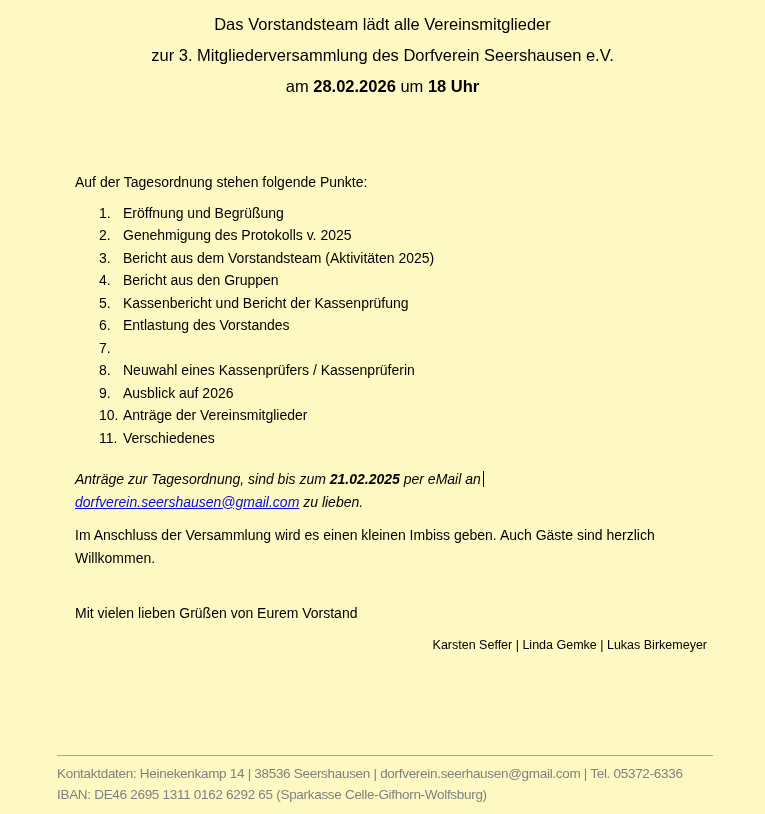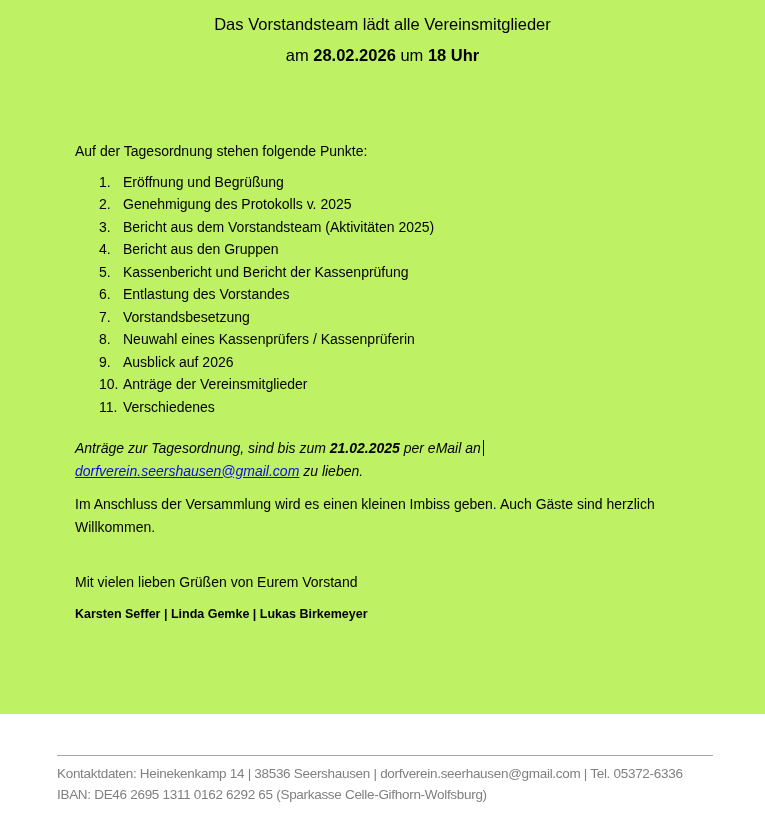--- a/index.html
+++ b/index.html
@@ -5,21 +5,21 @@
   * { margin: 0; padding: 0; box-sizing: border-box; }
   html, body { background: #ffffff; }
   body {
     width: 765px;
     height: 814px;
     font-family: "Liberation Sans", "DejaVu Sans", sans-serif;
     color: #000000;
     position: relative;
     overflow: hidden;
   }
-  .page { position: relative; width: 765px; height: 714px; background: #bef264; }
+  .page { position: relative; width: 765px; height: 814px; background: #fef9c3; }
 
   
   .title-block {
     padding-top: 9px;
     text-align: center;
     font-size: 16.5px;
     line-height: 31px;
     color: #000000;
   }
   .title-block b { font-weight: bold; }
@@ -62,22 +62,23 @@
     background: #000;
     margin-left: 2px;
     vertical-align: -3px;
   }
 
   .imbiss { margin-top: 11px; }
   .gruss { margin-top: 33px; }
   .signature {
     margin-top: 10px;
     font-size: 12.5px;
-    font-weight: bold;
+    font-weight: normal;
     line-height: 20px;
+    text-align: right;
   }
 
   
   .footer {
     position: absolute;
     top: 755px;
     left: 57px;
     width: 656px;
     border-top: 1px solid #a6a6a6;
     color: #808080;
@@ -87,20 +88,21 @@
     padding-top: 7px;
   }
 </style>
 </head>
 <body>
 
 <div class="page">
 
   <div class="title-block">
     <div>Das Vorstandsteam lädt alle Vereinsmitglieder</div>
+    <div>zur 3. Mitgliederversammlung des Dorfverein Seershausen e.V.</div>
     <div><span>am </span><b>28.02.2026</b><span> um </span><b>18 Uhr</b></div>
   </div>
 
   <div class="content">
 
     <p class="intro">Auf der Tagesordnung stehen folgende Punkte:</p>
 
     <ol class="agenda">
       <li>
           <span class="num">1.</span>
@@ -121,21 +123,20 @@
       <li>
           <span class="num">5.</span>
           <span>Kassenbericht und Bericht der Kassenprüfung</span>
         </li>
       <li>
           <span class="num">6.</span>
           <span>Entlastung des Vorstandes</span>
         </li>
       <li>
           <span class="num">7.</span>
-          <span>Vorstandsbesetzung</span>
         </li>
       <li>
           <span class="num">8.</span>
           <span>Neuwahl eines Kassenprüfers / Kassenprüferin</span>
         </li>
       <li>
           <span class="num">9.</span>
           <span>Ausblick auf 2026</span>
         </li>
       <li>

